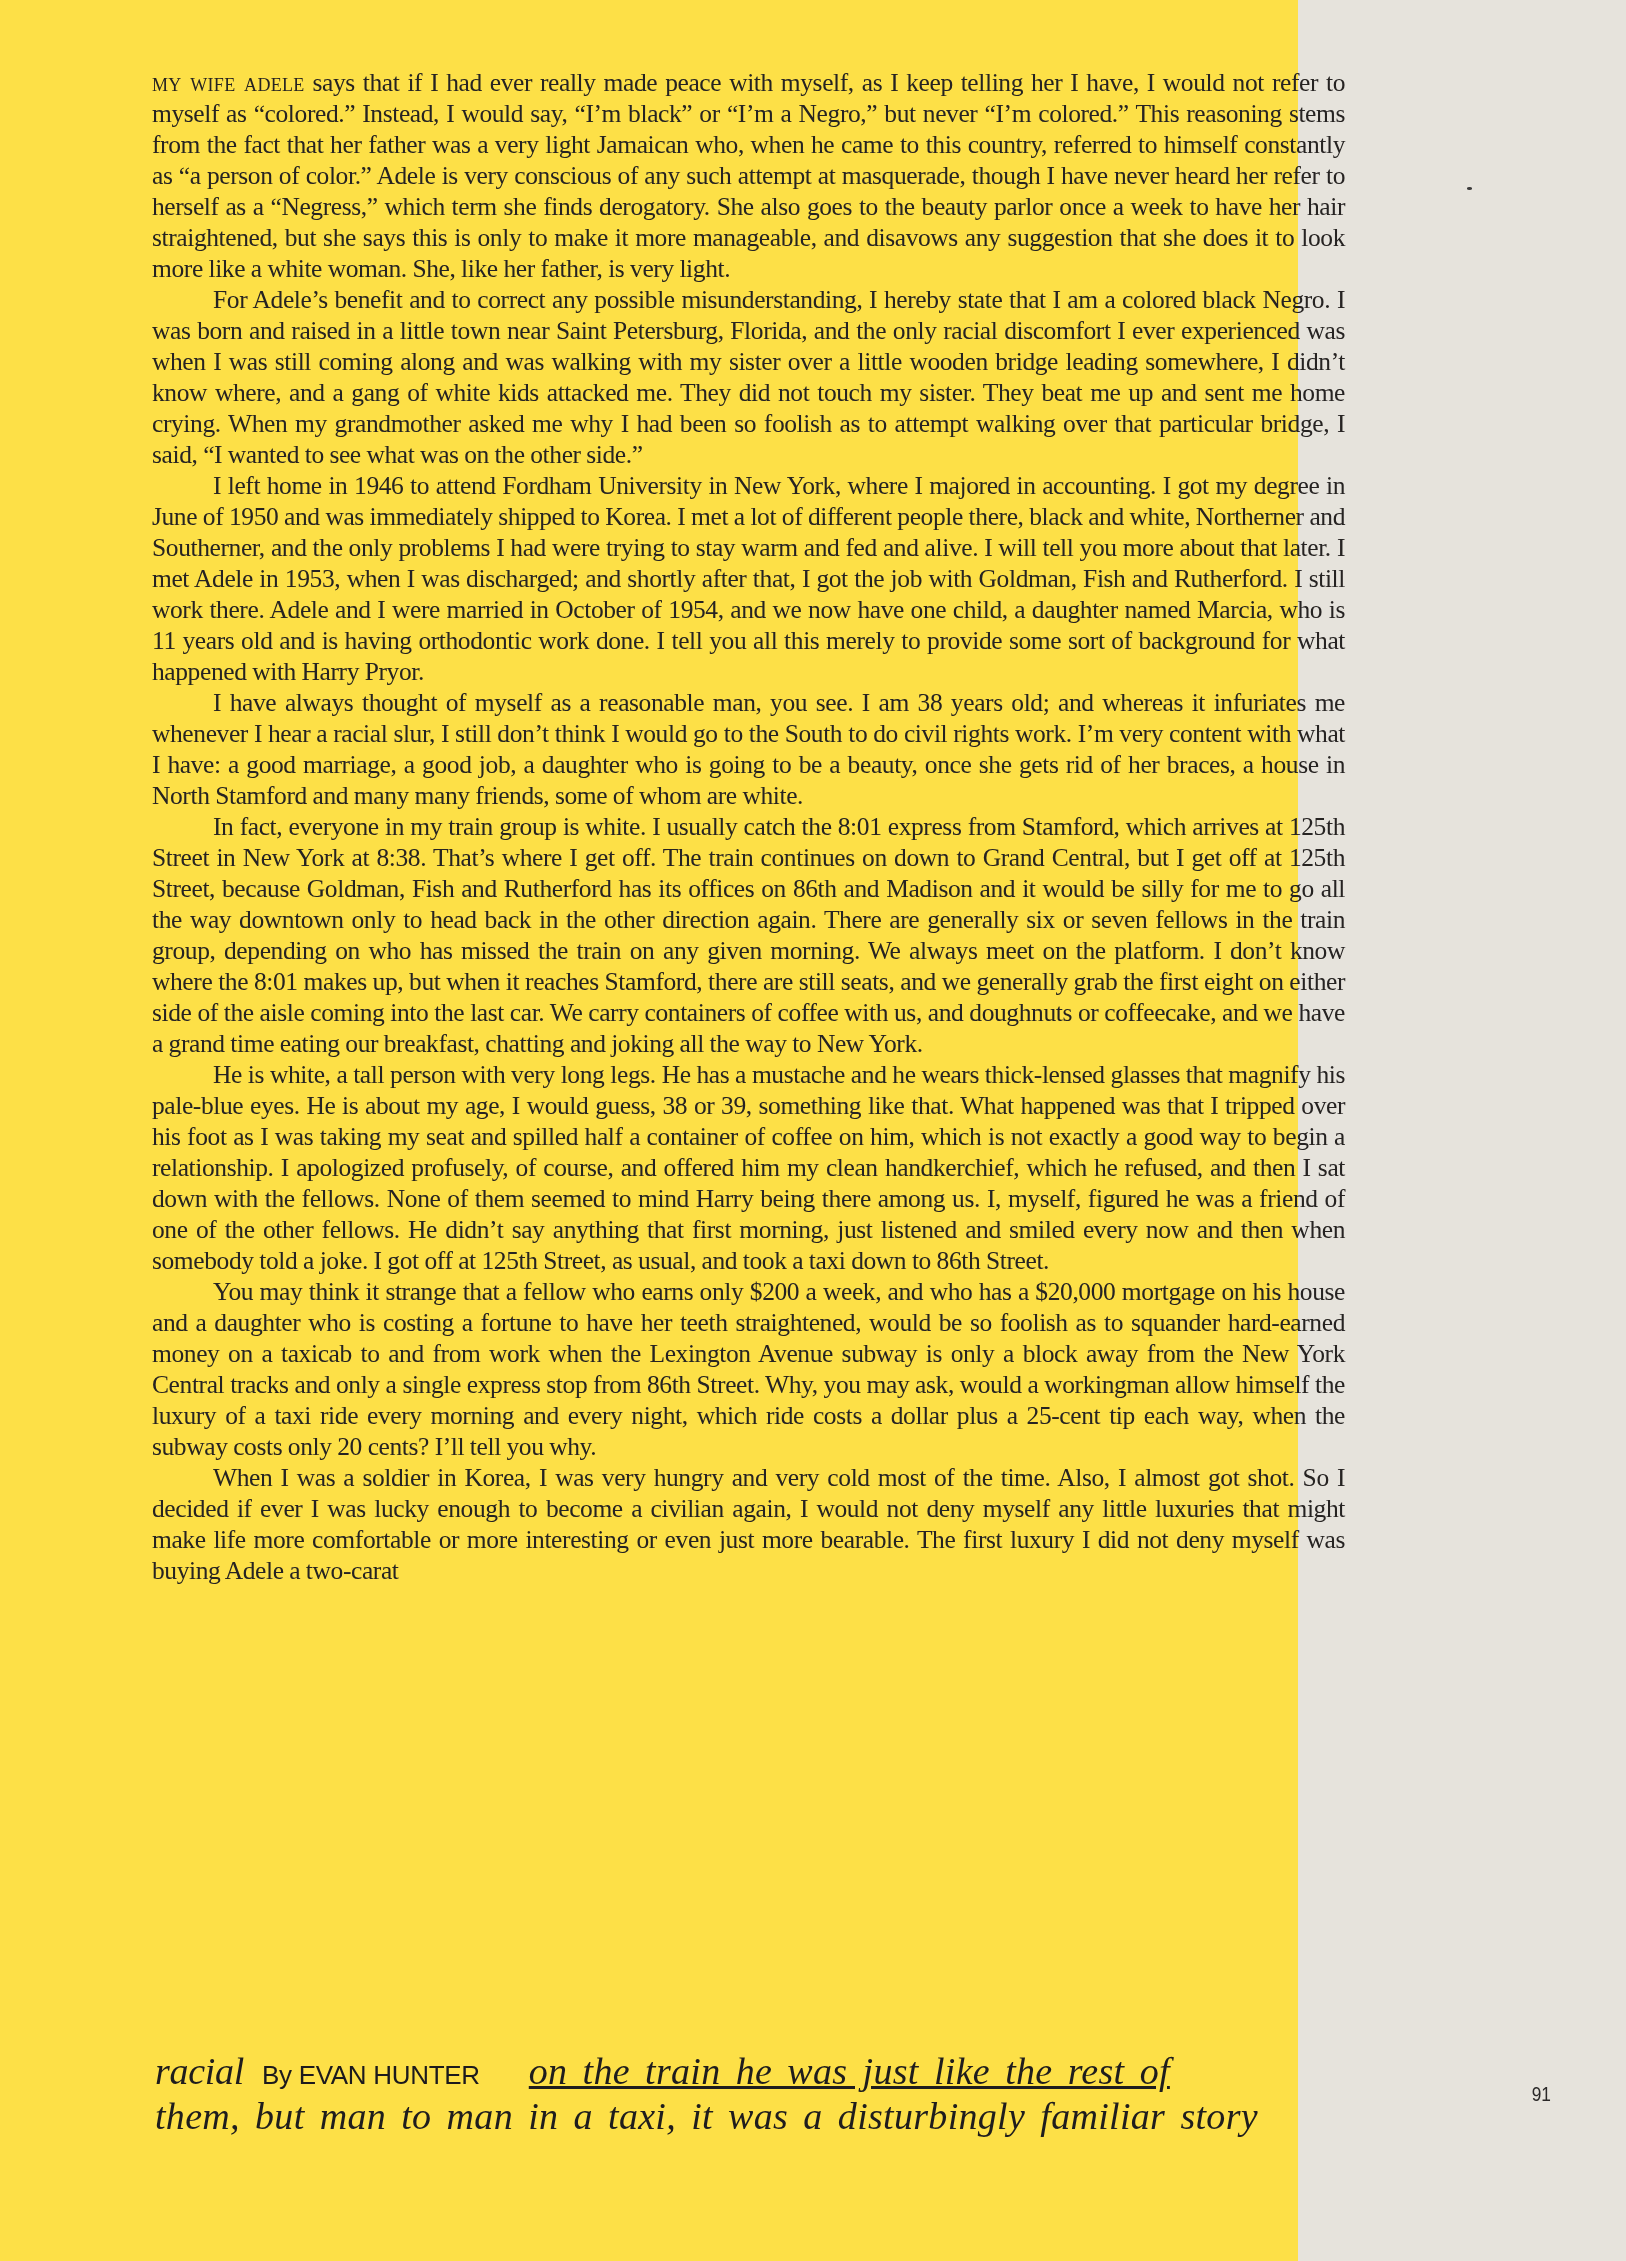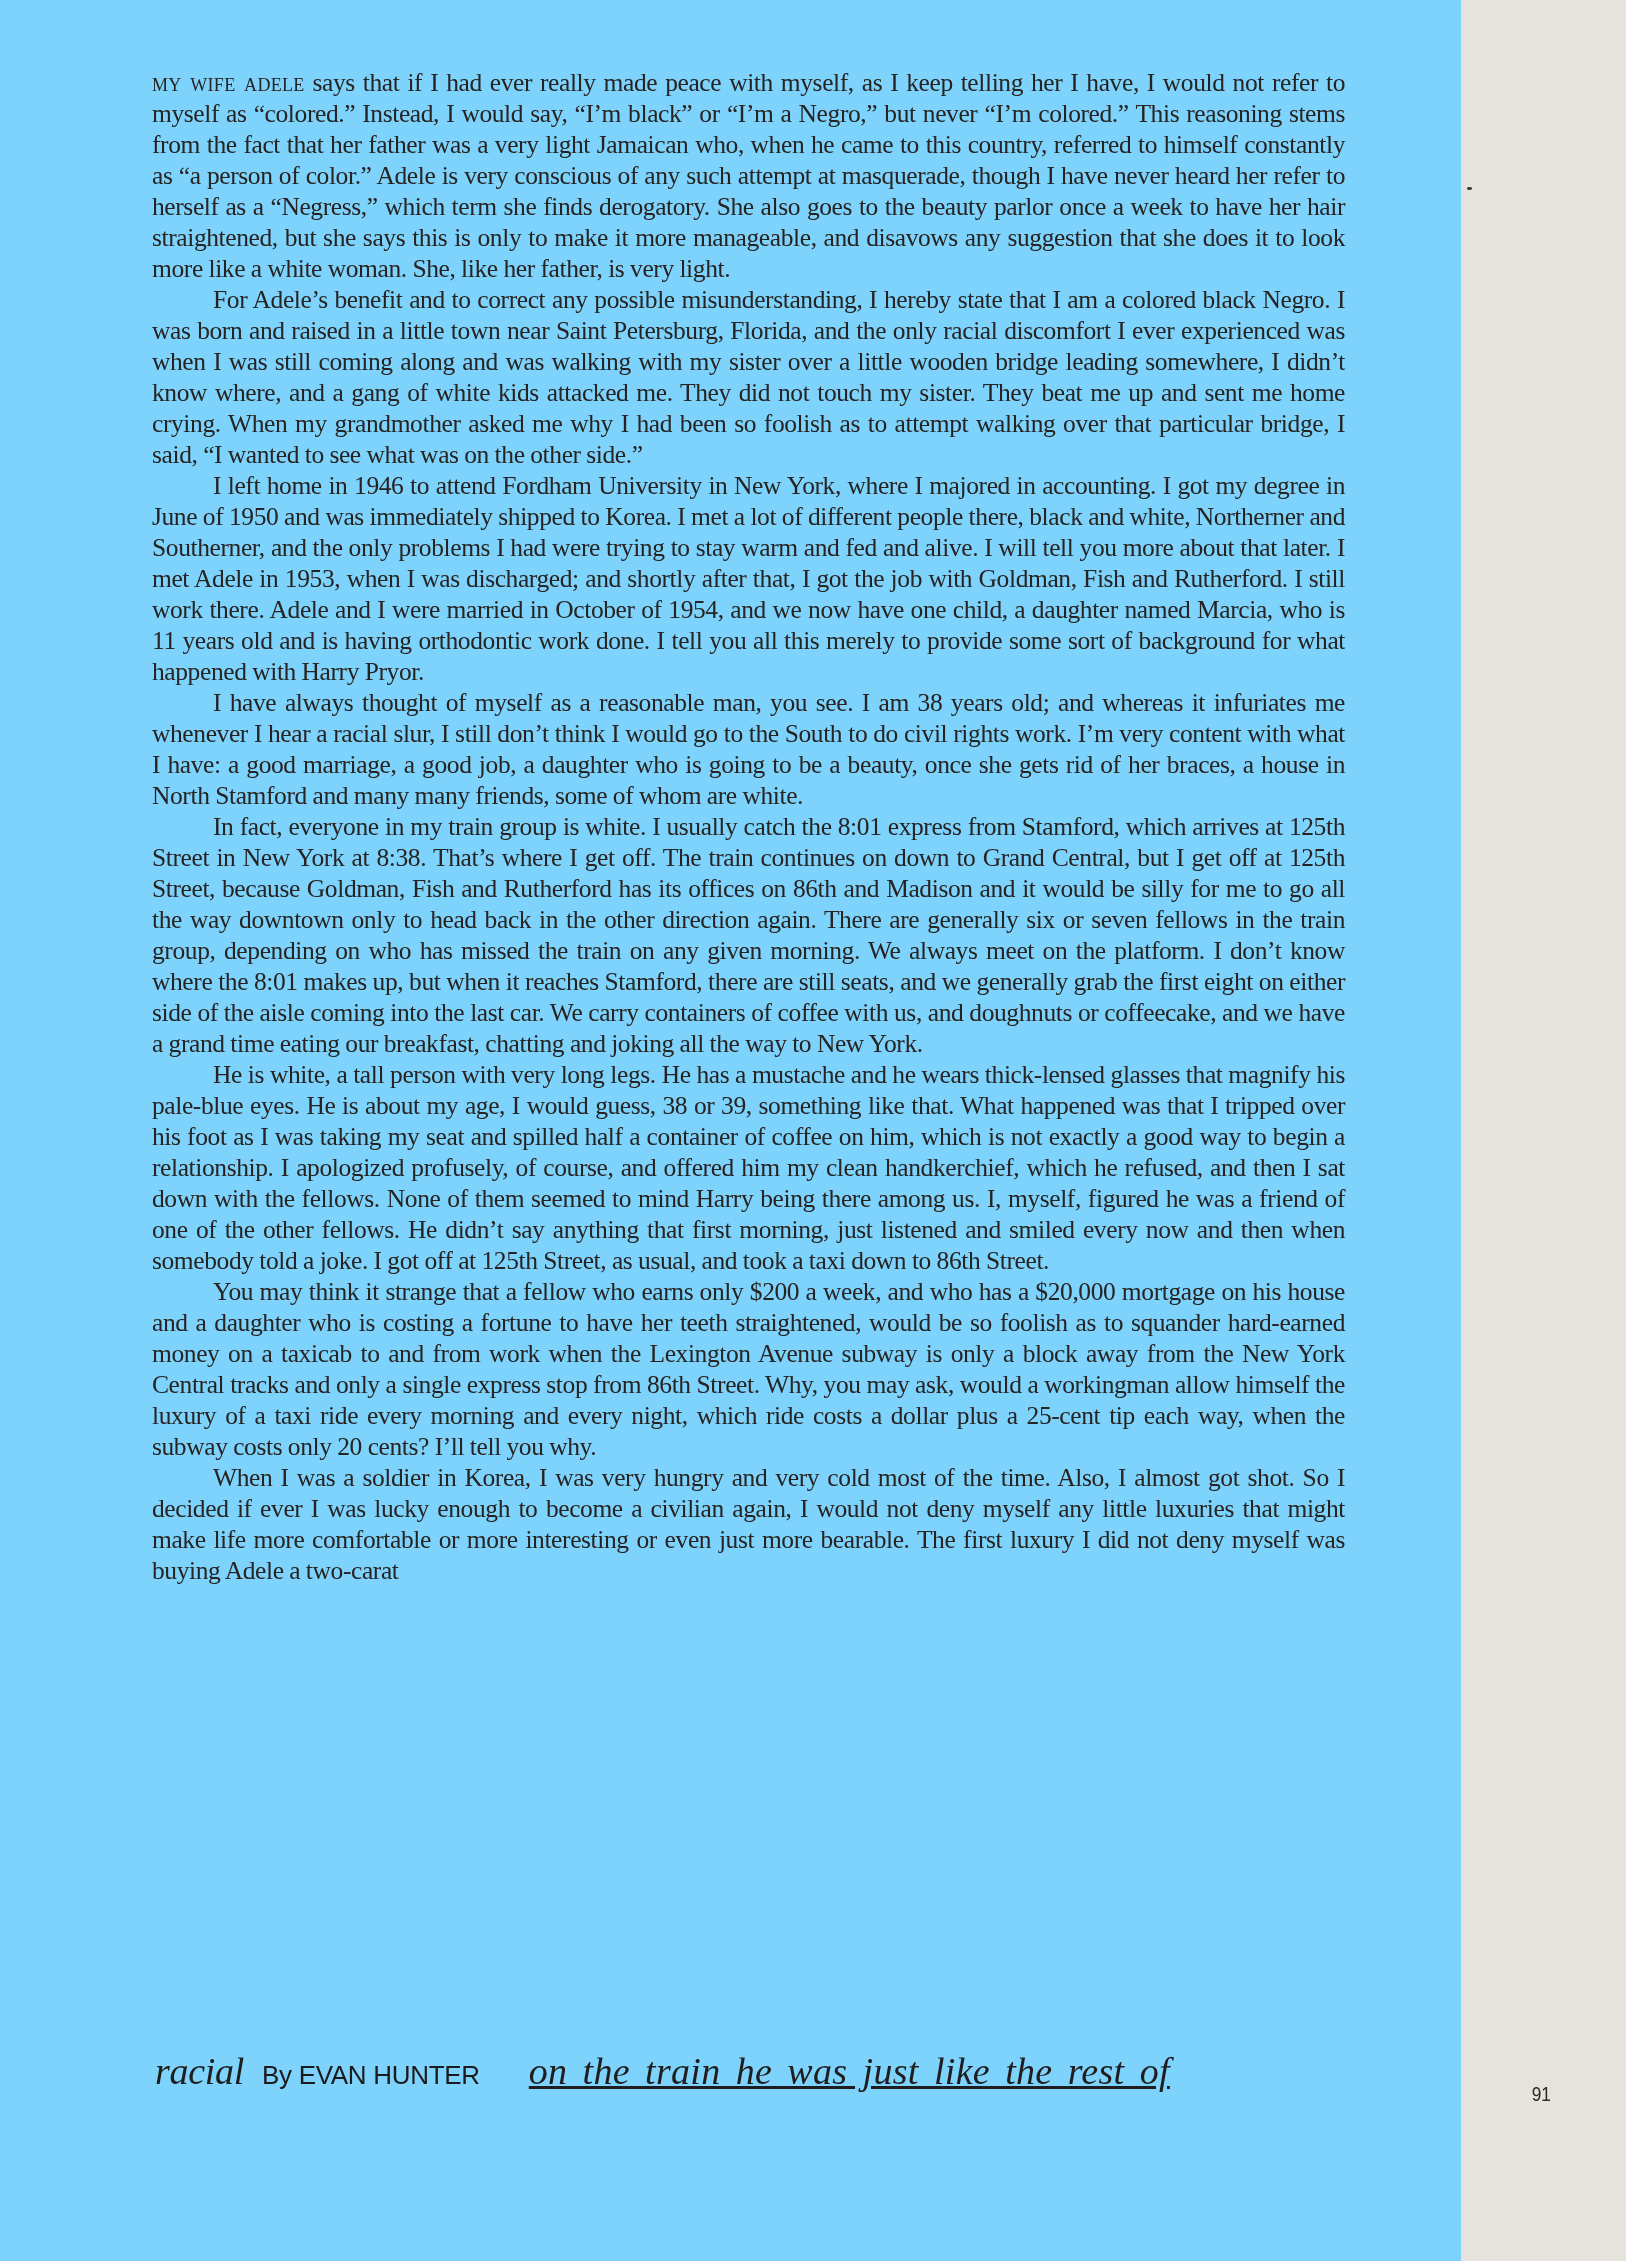--- a/index.html
+++ b/index.html
@@ -10,23 +10,23 @@
       width: 1627px;
       height: 2261px;
       background: #e6e3dc;
       position: relative;
       overflow: hidden;
       color: #2a2726;
     }
     .page {
       position: absolute;
       left: 0; top: 0;
-      width: 1461px;
+      width: 1298px;
       height: 2261px;
-      background: #7dd3fc;
+      background: #fde047;
     }
     .stray-mark {
       position: absolute;
       left: 1467px;
       top: 187px;
       width: 4.8px;
       height: 2.7px;
       border-radius: 50%;
       background: #3b3a3a;
     }
@@ -119,17 +119,20 @@
     <p>In fact, everyone in my train group is white. I usually catch the 8:01 express from Stamford, which arrives at 125th Street in New York at 8:38. That’s where I get off. The train continues on down to Grand Central, but I get off at 125th Street, because Goldman, Fish and Rutherford has its offices on 86th and Madison and it would be silly for me to go all the way downtown only to head back in the other direction again. There are generally six or seven fellows in the train group, depending on who has missed the train on any given morning. We always meet on the platform. I don’t know where the 8:01 makes up, but when it reaches Stamford, there are still seats, and we generally grab the first eight on either side of the aisle coming into the last car. We carry containers of coffee with us, and doughnuts or coffeecake, and we have a grand time eating our breakfast, chatting and joking all the way to New York.</p>
     <p>He is white, a tall person with very long legs. He has a mustache and he wears thick-lensed glasses that magnify his pale-blue eyes. He is about my age, I would guess, 38 or 39, something like that. What happened was that I tripped over his foot as I was taking my seat and spilled half a container of coffee on him, which is not exactly a good way to begin a relationship. I apologized profusely, of course, and offered him my clean handkerchief, which he refused, and then I sat down with the fellows. None of them seemed to mind Harry being there among us. I, myself, figured he was a friend of one of the other fellows. He didn’t say anything that first morning, just listened and smiled every now and then when somebody told a joke. I got off at 125th Street, as usual, and took a taxi down to 86th Street.</p>
     <p>You may think it strange that a fellow who earns only $200 a week, and who has a $20,000 mortgage on his house and a daughter who is costing a fortune to have her teeth straightened, would be so foolish as to squander hard-earned money on a taxicab to and from work when the Lexington Avenue subway is only a block away from the New York Central tracks and only a single express stop from 86th Street. Why, you may ask, would a workingman allow himself the luxury of a taxi ride every morning and every night, which ride costs a dollar plus a 25-cent tip each way, when the subway costs only 20 cents? I’ll tell you why.</p>
     <p>When I was a soldier in Korea, I was very hungry and very cold most of the time. Also, I almost got shot. So I decided if ever I was lucky enough to become a civilian again, I would not deny myself any little luxuries that might make life more comfortable or more interesting or even just more bearable. The first luxury I did not deny myself was buying Adele a two-carat</p>
   </div>
 
   <div class="title-block">
     <span class="title-line">
       <span class="fiction-label">racial</span><span class="byline">By EVAN HUNTER</span><span class="deck deck-1">on the train he was just like the rest of</span>
     </span>
+    <span class="title-line">
+      <span class="deck">them, but man to man in a taxi, it was a disturbingly familiar story</span>
+    </span>
   </div>
 
   <div class="page-number">91</div>
 </div>
 
 
 </body></html>

